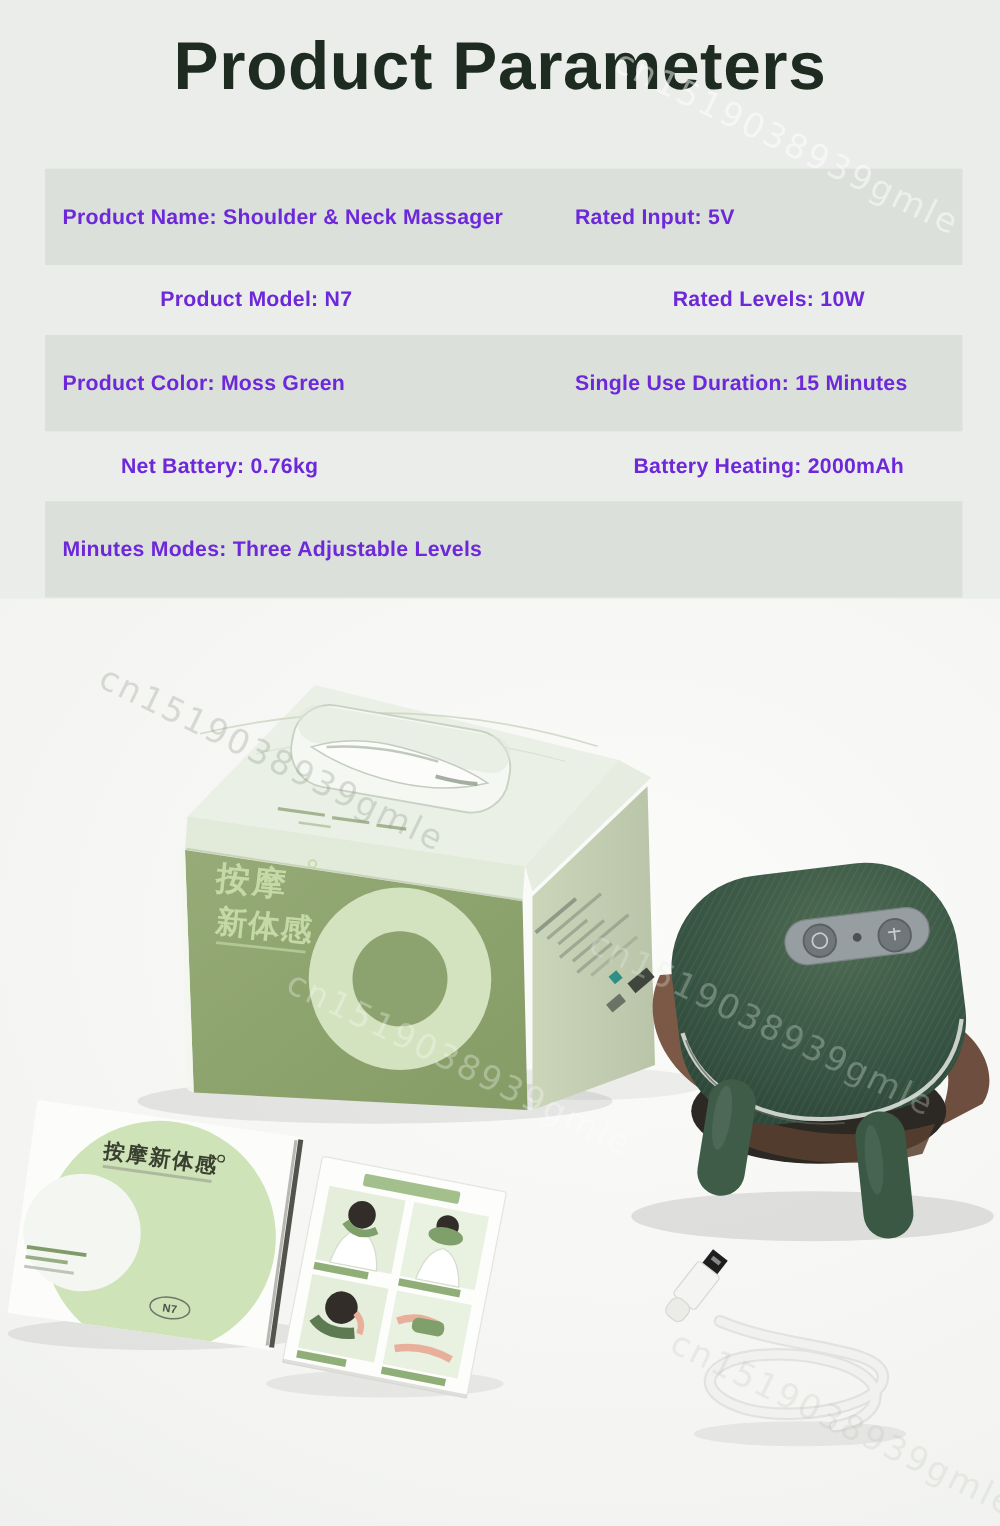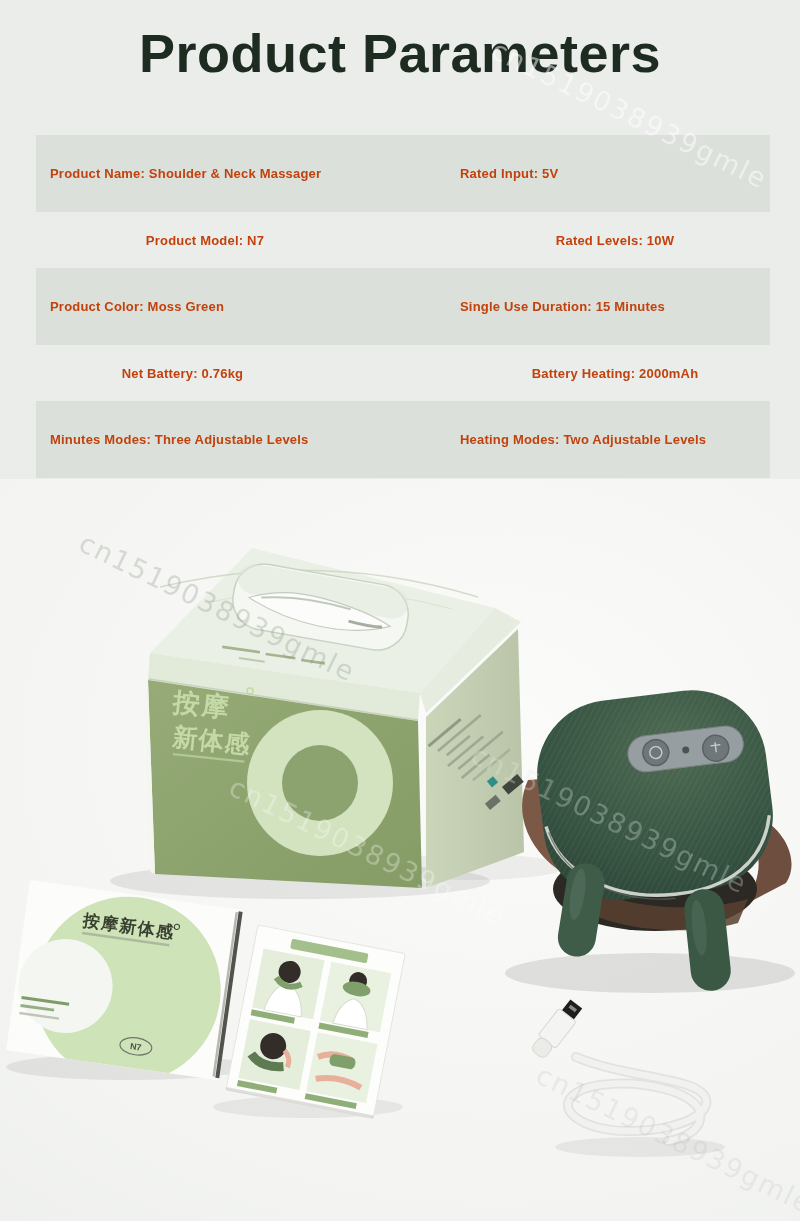--- a/index.html
+++ b/index.html
@@ -7,21 +7,21 @@
   .page{position:relative;width:800px;height:1221px;}
 
   
   .params{position:absolute;top:0;left:0;width:800px;height:479px;background:#ebedea;}
   .title{margin:0;padding-top:24px;text-align:center;font-size:54px;line-height:1.1;
          font-weight:bold;color:#1d2b21;letter-spacing:.5px;}
   .spec-table{position:absolute;top:135px;left:36px;width:734px;}
   .spec-row{display:flex;align-items:center;padding-left:14px;box-sizing:border-box;}
   .spec-row.shaded{background:#dbe0da;height:77px;}
   .spec-row.plain{height:56px;justify-content:center;}
-  .cell{font-size:13px;font-weight:bold;color:#c2410c;letter-spacing:.2px;}
+  .cell{font-size:17px;font-weight:bold;color:#6d28d9;letter-spacing:.2px;}
   .cell.left{width:410px;flex:0 0 410px;}
 
   
   .photo{position:absolute;top:479px;left:0;width:800px;height:742px;
          background:radial-gradient(ellipse 980px 760px at 62% 36%, #fbfbfa 0%, #f4f5f2 55%, #ebedea 100%);}
   .photo svg{position:absolute;top:0;left:0;}
 
   
   .wm{position:absolute;white-space:nowrap;font-family:"DejaVu Sans",sans-serif;
       font-size:27px;letter-spacing:2px;transform:rotate(26deg);transform-origin:left top;
@@ -53,21 +53,20 @@
       <div class="spec-row shaded">
         <span class="cell left">Product Color: Moss Green</span>
         <span class="cell right">Single Use Duration: 15 Minutes</span>
       </div>
       <div class="spec-row plain">
         <span class="cell left">Net Battery: 0.76kg</span>
         <span class="cell right">Battery Heating: 2000mAh</span>
       </div>
       <div class="spec-row shaded">
         <span class="cell left">Minutes Modes: Three Adjustable Levels</span>
-        <span class="cell right">Heating Modes: Two Adjustable Levels</span>
       </div>
     </div>
   </section>
 
   <section class="photo">
     <svg width="800" height="742" viewBox="0 0 800 742">
       <defs>
         <radialGradient id="bodyGrad" cx="60%" cy="28%" r="85%">
           <stop offset="0%" stop-color="#4e6b53"></stop>
           <stop offset="55%" stop-color="#3a5745"></stop>

